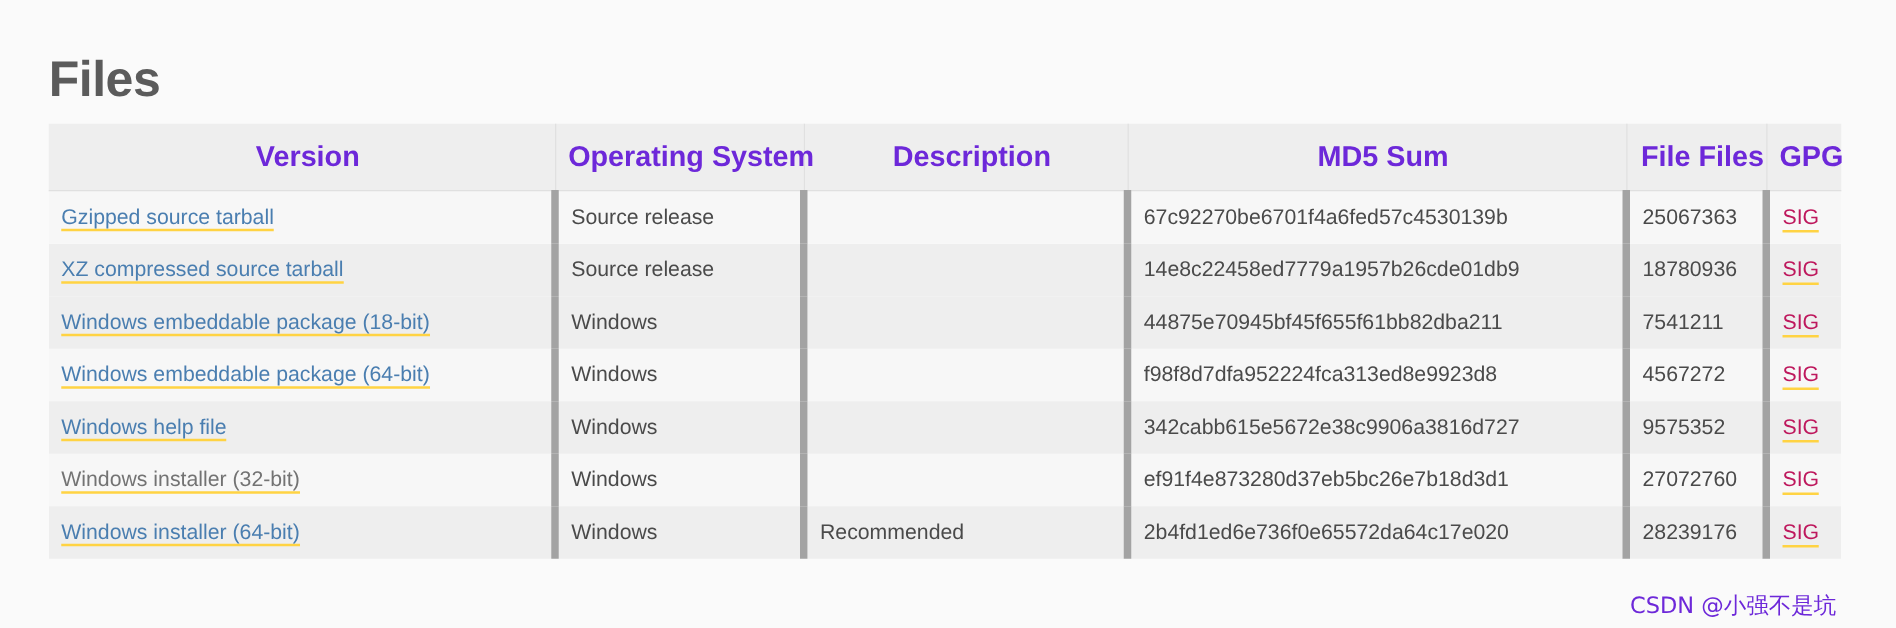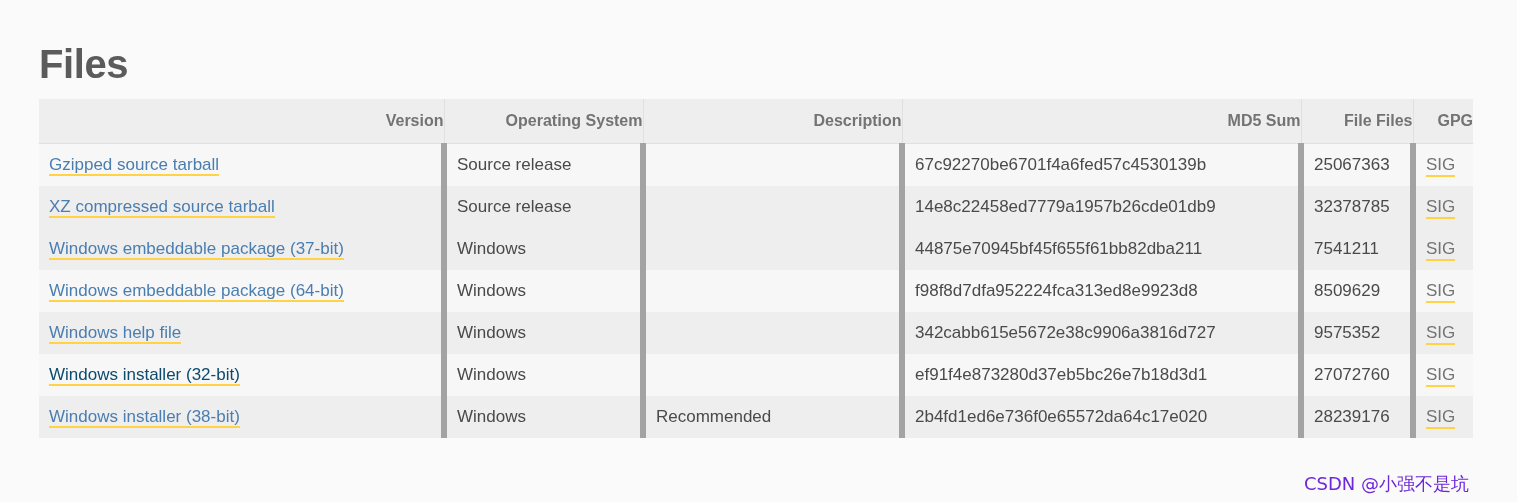--- a/index.html
+++ b/index.html
@@ -50,24 +50,24 @@
 
   table.files-table col.c-version      { width: 405px; }
   table.files-table col.c-os           { width: 199px; }
   table.files-table col.c-desc         { width: 259px; }
   table.files-table col.c-md5          { width: 399px; }
   table.files-table col.c-size         { width: 112px; }
   table.files-table col.c-gpg          { width: 60px; }
 
   table.files-table thead th {
     background: #eeeeee;
-    text-align: right;
+    text-align: center;
     font-weight: bold;
-    color: #737373;
-    font-size: 16px;
+    color: #6d28d9;
+    font-size: 23px;
     padding: 13px 0 13px 10px;
     border-left: 1px solid #e0e0e0;
     border-bottom: 1px solid #e0e0e0;
     vertical-align: middle;
     white-space: nowrap;
   }
   table.files-table thead th:first-child {
     border-left: none;
   }
 
@@ -89,25 +89,25 @@
   table.files-table tbody tr.row-odd td  { background: #f7f7f7; }
   table.files-table tbody tr.row-even td { background: #eeeeee; }
 
   a.file-link {
     color: #4a7eb0;
     text-decoration: none;
     border-bottom: 2px solid #ffd343;
     padding-bottom: 0;
   }
   a.file-link.visited {
-    color: #0c4a6e;
+    color: #737373;
   }
 
   a.sig-link {
-    color: #737373;
+    color: #be185d;
     text-decoration: none;
     border-bottom: 2px solid #ffd343;
     padding-bottom: 1px;
     text-align: right;
   }
 
   .watermark {
     position: absolute;
     right: 12px;
     bottom: 6px;
@@ -152,57 +152,57 @@
             <td></td>
             <td>67c92270be6701f4a6fed57c4530139b</td>
             <td>25067363</td>
             <td><a class="sig-link" href="#">SIG</a></td>
           </tr>
           <tr class="row-even">
             <td><a class="file-link" href="#">XZ compressed source tarball</a></td>
             <td>Source release</td>
             <td></td>
             <td>14e8c22458ed7779a1957b26cde01db9</td>
-            <td>32378785</td>
-            <td><a class="sig-link" href="#">SIG</a></td>
-          </tr>
-          <tr class="row-even">
-            <td><a class="file-link" href="#">Windows embeddable package (37-bit)</a></td>
+            <td>18780936</td>
+            <td><a class="sig-link" href="#">SIG</a></td>
+          </tr>
+          <tr class="row-even">
+            <td><a class="file-link" href="#">Windows embeddable package (18-bit)</a></td>
             <td>Windows</td>
             <td></td>
             <td>44875e70945bf45f655f61bb82dba211</td>
             <td>7541211</td>
             <td><a class="sig-link" href="#">SIG</a></td>
           </tr>
           <tr class="row-odd">
             <td><a class="file-link" href="#">Windows embeddable package (64-bit)</a></td>
             <td>Windows</td>
             <td></td>
             <td>f98f8d7dfa952224fca313ed8e9923d8</td>
-            <td>8509629</td>
+            <td>4567272</td>
             <td><a class="sig-link" href="#">SIG</a></td>
           </tr>
           <tr class="row-even">
             <td><a class="file-link" href="#">Windows help file</a></td>
             <td>Windows</td>
             <td></td>
             <td>342cabb615e5672e38c9906a3816d727</td>
             <td>9575352</td>
             <td><a class="sig-link" href="#">SIG</a></td>
           </tr>
           <tr class="row-odd">
             <td><a class="file-link visited" href="#">Windows installer (32-bit)</a></td>
             <td>Windows</td>
             <td></td>
             <td>ef91f4e873280d37eb5bc26e7b18d3d1</td>
             <td>27072760</td>
             <td><a class="sig-link" href="#">SIG</a></td>
           </tr>
           <tr class="row-even">
-            <td><a class="file-link" href="#">Windows installer (38-bit)</a></td>
+            <td><a class="file-link" href="#">Windows installer (64-bit)</a></td>
             <td>Windows</td>
             <td>Recommended</td>
             <td>2b4fd1ed6e736f0e65572da64c17e020</td>
             <td>28239176</td>
             <td><a class="sig-link" href="#">SIG</a></td>
           </tr>
         </tbody>
     </table>
   </div>
 

